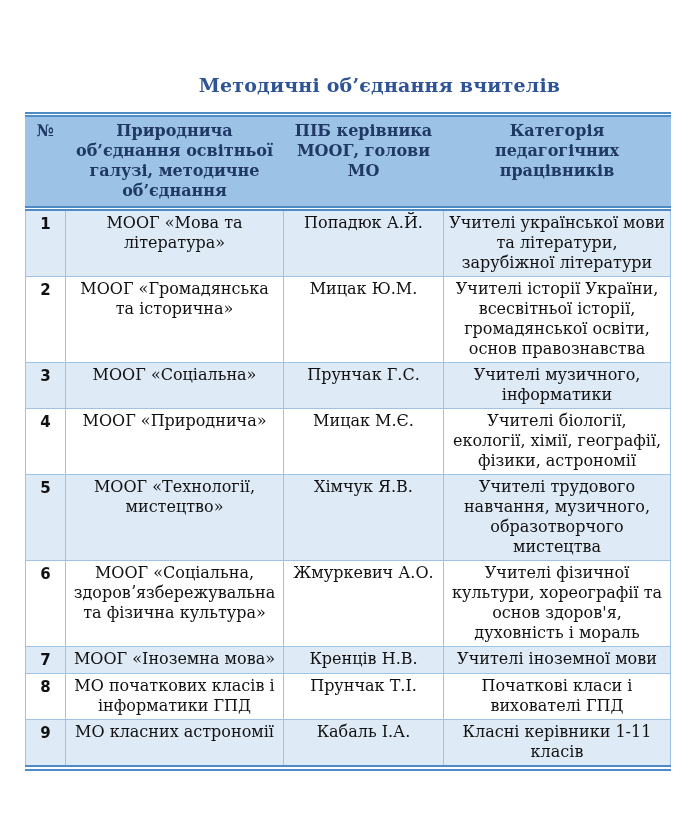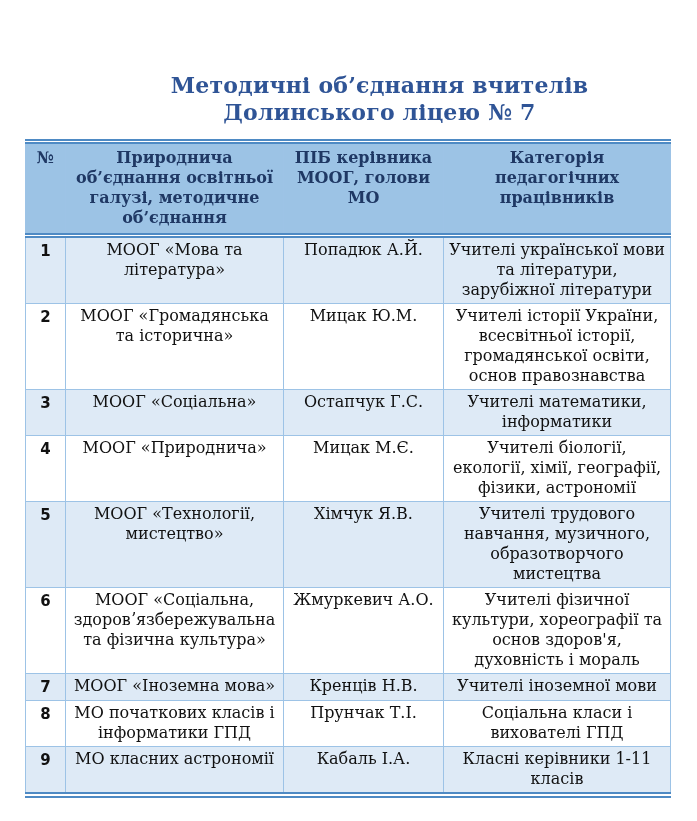--- a/index.html
+++ b/index.html
@@ -13,21 +13,21 @@
     height: 821px;
     background: #ffffff;
     overflow: hidden;
     font-family: "DejaVu Serif", "Liberation Serif", serif;
   }
   .doc-title {
     margin: 72px 0 0 62px;
     width: 635px;
     text-align: center;
     color: #2F5496;
-    font-size: 22px;
+    font-size: 19px;
     line-height: 27px;
     font-weight: bold;
     letter-spacing: 0.2px;
   }
   .doc-title div { white-space: nowrap; }
 
   table.mo-table {
     border-collapse: collapse;
     table-layout: fixed;
     width: 645px;
@@ -69,21 +69,20 @@
   .mo-table tr.band td { background: #DEEAF6; }
   .mo-table tr.plain td { background: #ffffff; }
 </style>
 </head>
 <body>
 
 <div class="page">
 
   <div class="doc-title">
     <div>Методичні об’єднання вчителів</div>
-    <div>Долинського ліцею № 7</div>
   </div>
 
   <table class="mo-table">
     <colgroup>
       <col class="c-num">
         <col class="c-assoc">
         <col class="c-head">
         <col class="c-cat">
     </colgroup>
     <thead>
@@ -103,22 +102,22 @@
     </tr>
         <tr class="plain">
       <td class="num">2</td>
       <td>МООГ «Громадянська та історична»</td>
       <td>Мицак Ю.М.</td>
       <td>Учителі історії України, всесвітньої історії, громадянської освіти, основ правознавства</td>
     </tr>
         <tr class="band">
       <td class="num">3</td>
       <td>МООГ «Соціальна»</td>
-      <td>Остапчук Г.С.</td>
-      <td>Учителі математики, інформатики</td>
+      <td>Прунчак Г.С.</td>
+      <td>Учителі музичного, інформатики</td>
     </tr>
         <tr class="plain">
       <td class="num">4</td>
       <td>МООГ «Природнича»</td>
       <td>Мицак М.Є.</td>
       <td>Учителі біології, екології, хімії, географії, фізики, астрономії</td>
     </tr>
         <tr class="band">
       <td class="num">5</td>
       <td>МООГ «Технології, мистецтво»</td>
@@ -134,21 +133,21 @@
         <tr class="band">
       <td class="num">7</td>
       <td>МООГ «Іноземна мова»</td>
       <td>Кренців Н.В.</td>
       <td>Учителі іноземної мови</td>
     </tr>
         <tr class="plain">
       <td class="num">8</td>
       <td>МО початкових класів і інформатики ГПД</td>
       <td>Прунчак Т.І.</td>
-      <td>Соціальна класи і вихователі ГПД</td>
+      <td>Початкові класи і вихователі ГПД</td>
     </tr>
         <tr class="band">
       <td class="num">9</td>
       <td>МО класних астрономії</td>
       <td>Кабаль І.А.</td>
       <td>Класні керівники 1-11 класів</td>
     </tr>
       </tbody>
   </table>
 

